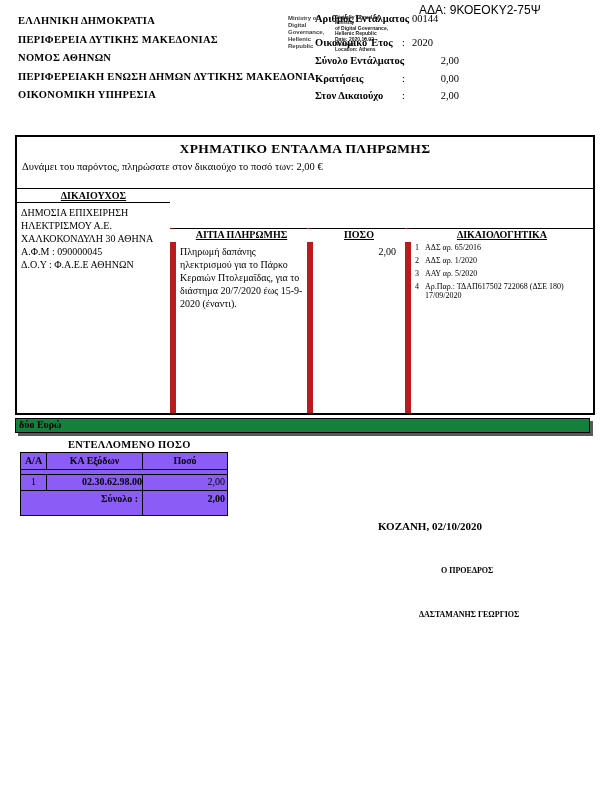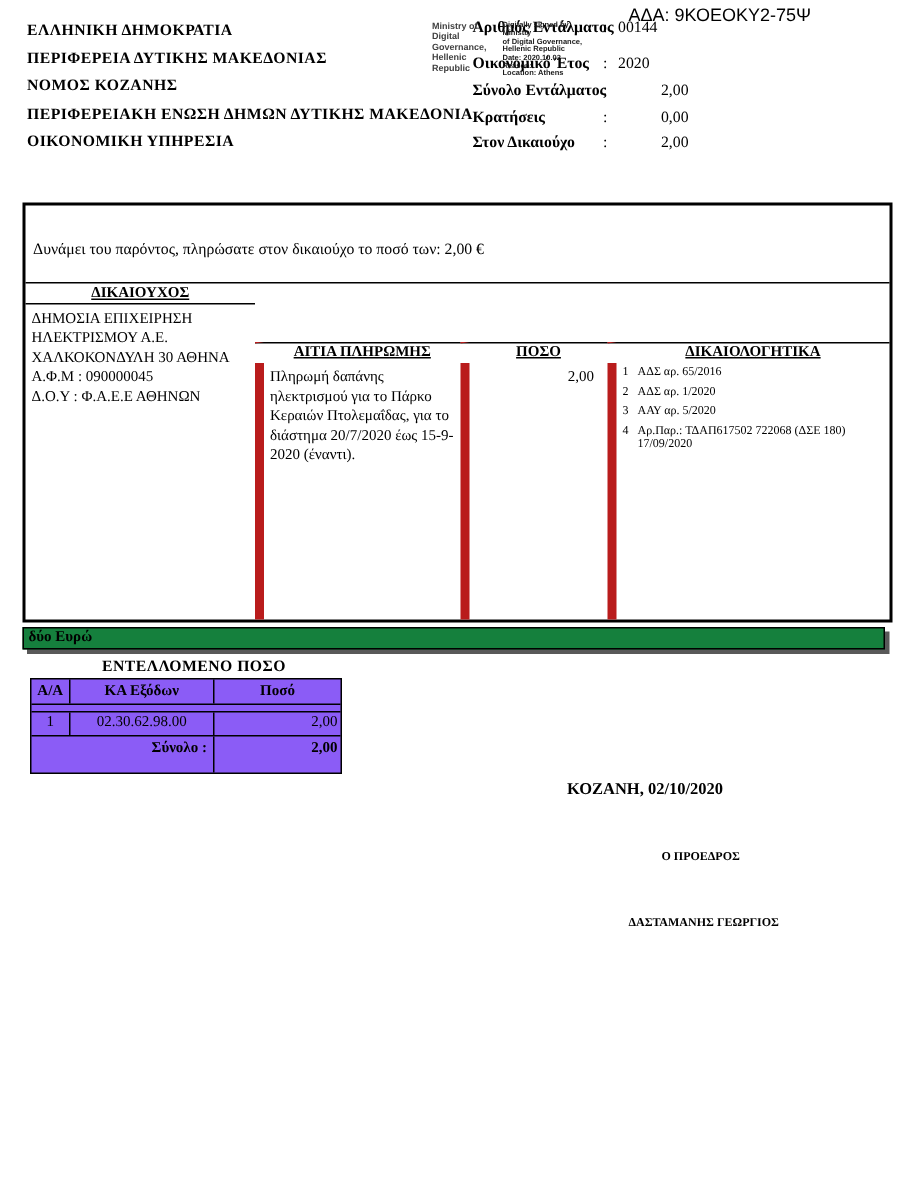--- a/index.html
+++ b/index.html
@@ -54,40 +54,40 @@
   .op-table{position:absolute;left:20px;top:452px;width:206px;border:1px solid #000;background:#8b5cf6;}
   .op-header{display:grid;grid-template-columns:26px 96px 1fr;height:16px;border-bottom:1px solid #000;
              font-weight:bold;font-size:10px;}
   .op-header>div{text-align:center;line-height:15px;}
   .br{border-right:1px solid #000;}
   .op-gap{height:4px;}
   .op-row{display:grid;grid-template-columns:26px 96px 1fr;height:15px;border-top:1px solid #000;
           border-bottom:1px solid #000;font-size:10px;}
   .op-row>div{line-height:14px;}
   .op-aa{text-align:center;}
-  .op-code{text-align:center;}
+  .op-code{text-align:right;font-weight:bold;}
   .op-amt{text-align:right;padding-right:2px;}
   .op-total{display:grid;grid-template-columns:122px 1fr;height:24px;font-weight:bold;font-size:10px;}
   .op-total .t-lbl{text-align:right;padding-right:4px;border-right:1px solid #000;line-height:15px;}
   .op-total .t-val{text-align:right;padding-right:2px;line-height:15px;}
 
   
   .place-date{position:absolute;left:378px;top:520px;font-weight:bold;font-size:11px;white-space:nowrap;}
   .sig-title{position:absolute;left:441px;top:566px;font-weight:bold;font-size:8px;white-space:nowrap;}
   .sig-name{position:absolute;left:419px;top:610px;font-weight:bold;font-size:8px;white-space:nowrap;}
 </style>
 </head>
 <body>
 
 <div class="page">
 
   <div class="issuer">
     <div class="iss-line">ΕΛΛΗΝΙΚΗ ΔΗΜΟΚΡΑΤΙΑ</div>
     <div class="iss-line">ΠΕΡΙΦΕΡΕΙΑ ΔΥΤΙΚΗΣ ΜΑΚΕΔΟΝΙΑΣ</div>
-    <div class="iss-line">ΝΟΜΟΣ ΚΟΖΑΝΗΣ</div>
+    <div class="iss-line">ΝΟΜΟΣ ΑΘΗΝΩΝ</div>
     <div class="iss-line">ΠΕΡΙΦΕΡΕΙΑΚΗ ΕΝΩΣΗ ΔΗΜΩΝ ΔΥΤΙΚΗΣ ΜΑΚΕΔΟΝΙΑ</div>
     <div class="iss-line">ΟΙΚΟΝΟΜΙΚΗ ΥΠΗΡΕΣΙΑ</div>
   </div>
 
   <div class="ada">
     <span>ΑΔΑ:</span>
     <span>9ΚΟΕΟΚΥ2-75Ψ</span>
   </div>
 
   <div class="sum-row" style="top:13px;">
@@ -126,20 +126,21 @@
       <div>Digitally signed by Ministry</div>
       <div>of Digital Governance,</div>
       <div>Hellenic Republic</div>
       <div>Date: 2020.10.02</div>
       <div>Reason:</div>
       <div>Location: Athens</div>
     </div>
   </div>
 
   <div class="warrant-box">
+    <div class="warrant-title">ΧΡΗΜΑΤΙΚΟ ΕΝΤΑΛΜΑ ΠΛΗΡΩΜΗΣ</div>
     <div class="warrant-intro">Δυνάμει του παρόντος,  πληρώσατε στον δικαιούχο  το  ποσό των: 2,00 €</div>
 
     <div class="warrant-table">
 
       <div class="wt-h"><span>ΔΙΚΑΙΟΥΧΟΣ</span></div>
       <div class="wt-h bl"><span>ΑΙΤΙΑ ΠΛΗΡΩΜΗΣ</span></div>
       <div class="wt-h bl"><span>ΠΟΣΟ</span></div>
       <div class="wt-h bl"><span>ΔΙΚΑΙΟΛΟΓΗΤΙΚΑ</span></div>
 
       <div class="wt-c">

